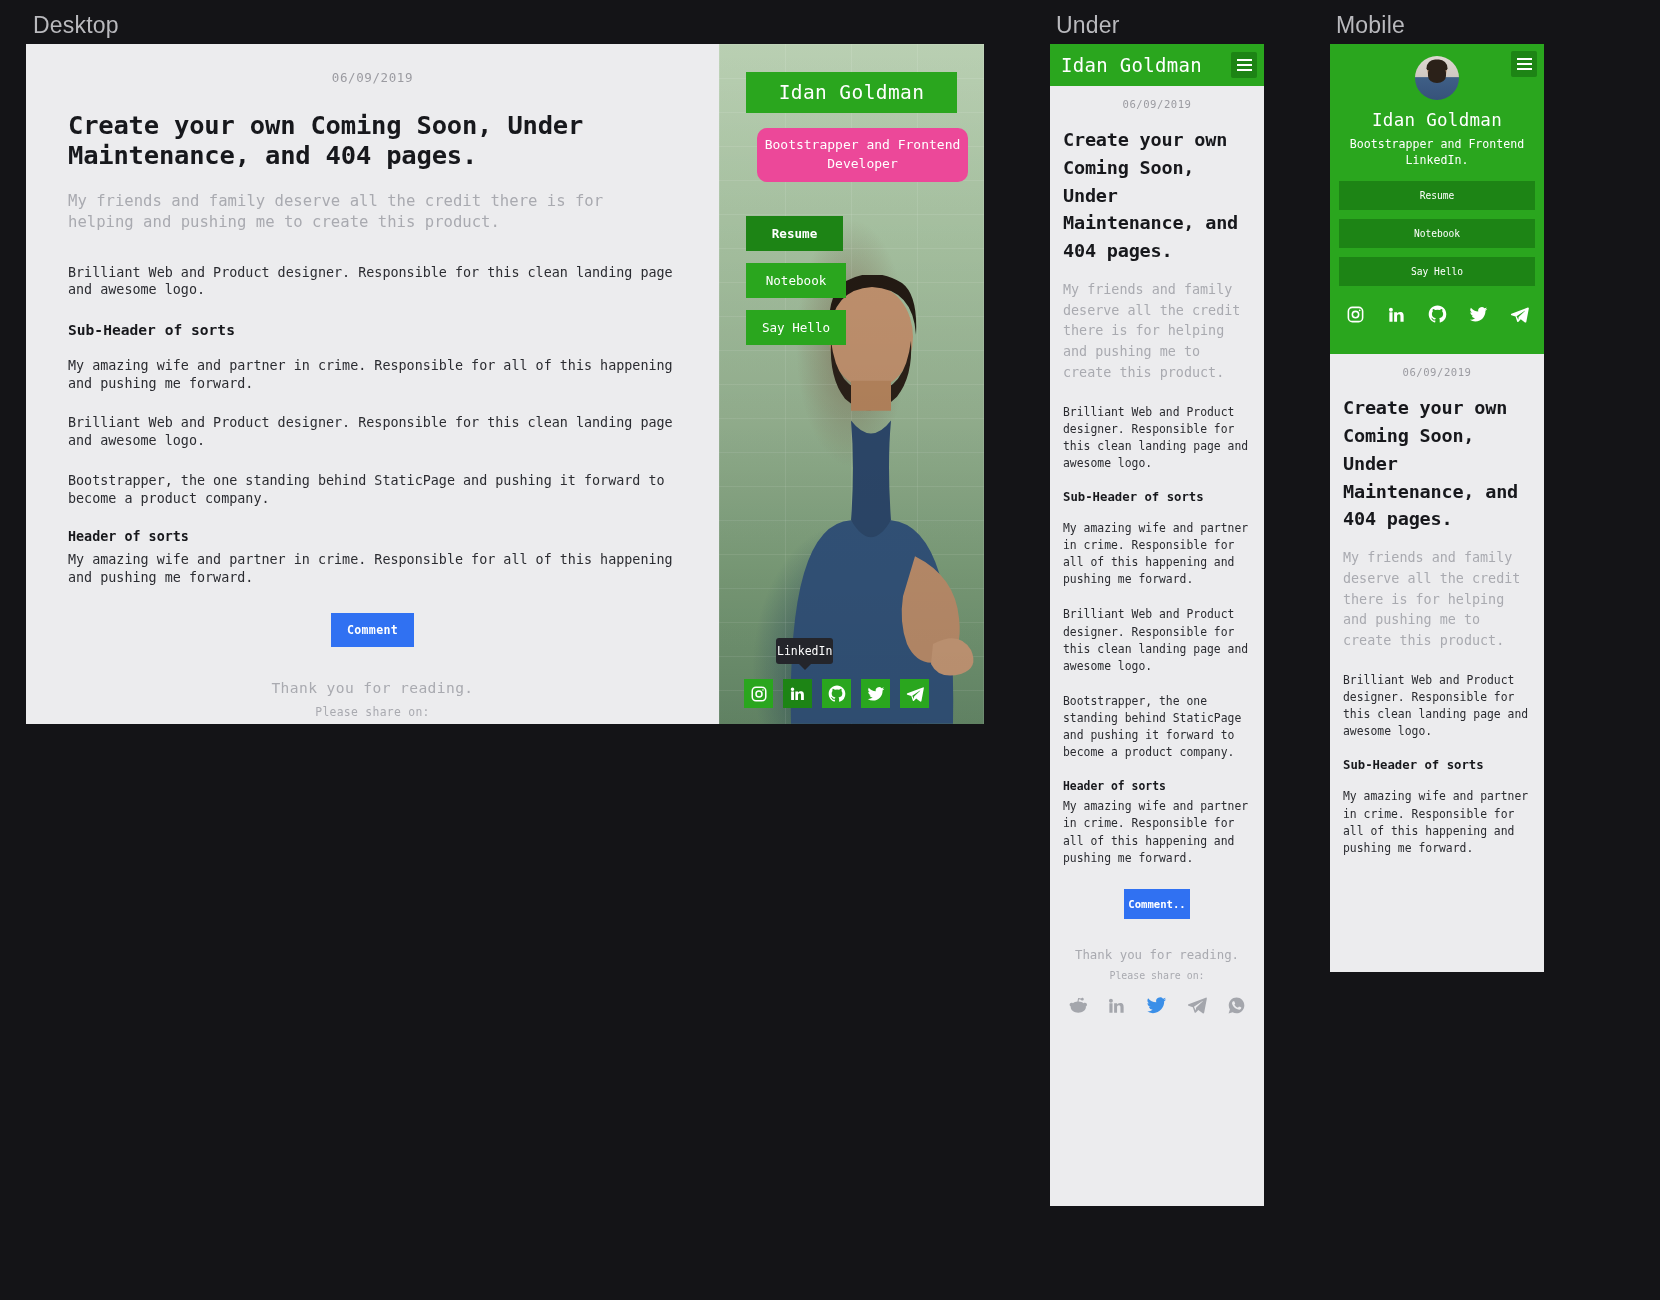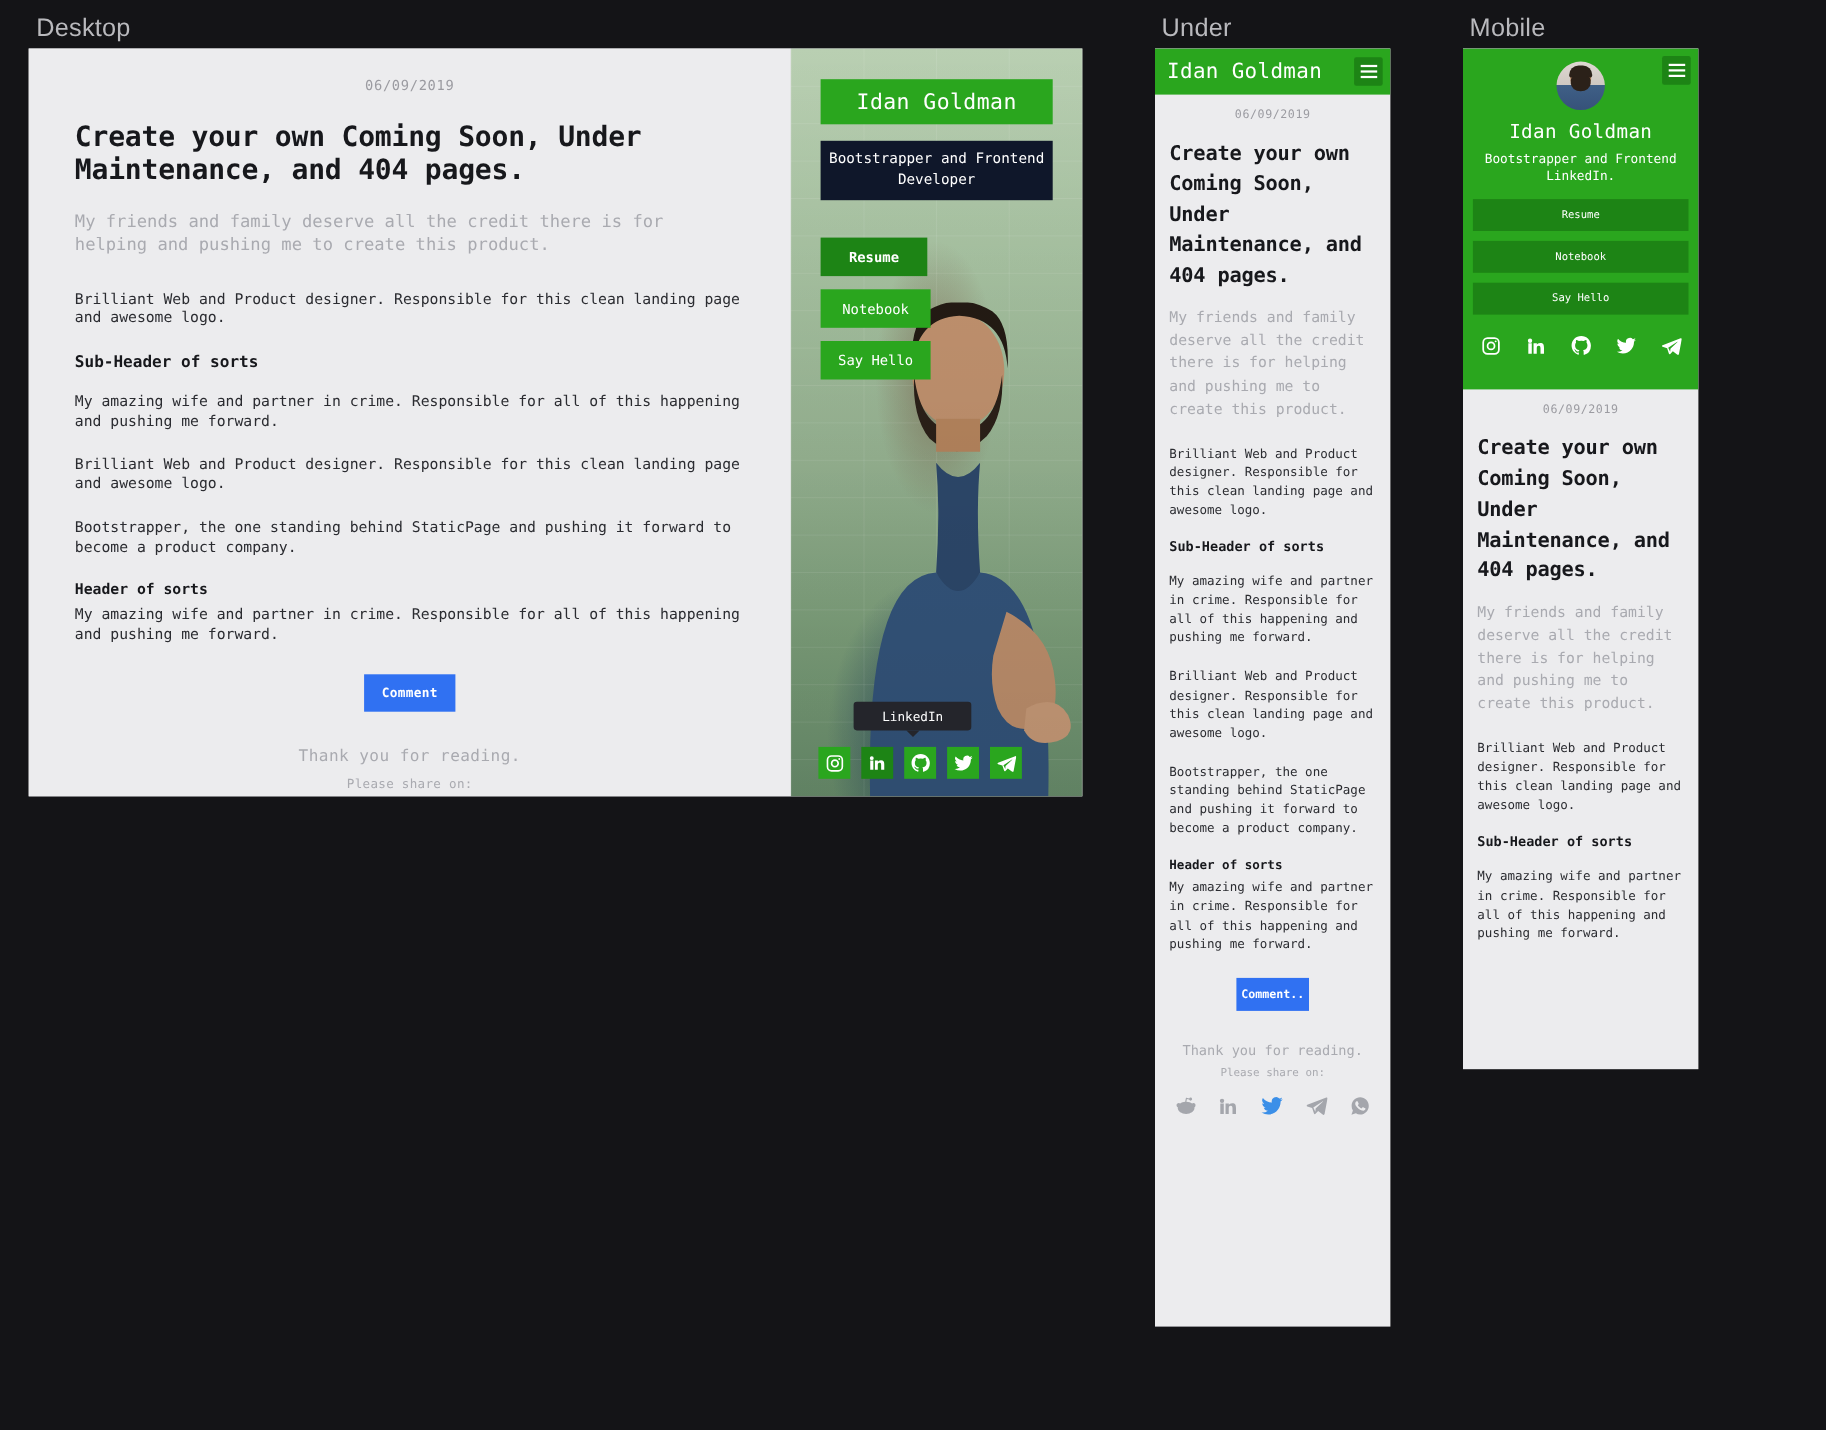--- a/index.html
+++ b/index.html
@@ -133,45 +133,46 @@
   }
   .name-box {
     position: absolute; left: 27px; top: 28px; width: 211px;
     background: #2aa61e; color: #fff;
     text-align: center;
     font-size: 19.5px;
     padding: 9px 0;
     letter-spacing: .4px;
   }
   .role-box {
-    position: absolute; left: 27px; top: 84px; width: 211px;
-    background: #0f172a; color: #fff;
+    position: absolute; left: 38px; top: 84px; width: 211px;
+    background: #ec4899; color: #fff;
     text-align: center;
     font-size: 13px; line-height: 1.45;
     padding: 8px 0;
+    border-radius: 10px;
   }
   .nav-btns { position: absolute; left: 27px; top: 172px; width: 200px; }
   .nav-btn {
     display: block; width: 97px;
     background: #2aa61e; color: #fff;
     border: none; font-family: inherit;
     font-size: 12.6px;
     padding: 10px 0;
     margin-bottom: 12px;
     cursor: pointer;
     text-align: center;
   }
   .nav-btn.wide { width: 100px; }
   .nav-btn.active { background: #1d8415; font-weight: bold; }
 
   .tooltip {
     position: absolute; left: 776px; top: 638px;
     background: #24252b; color: #fff;
     font-size: 11.5px;
-    padding: 6px 26px;
+    padding: 6px 1px;
     border-radius: 3px;
     white-space: nowrap;
     z-index: 6;
   }
   .tooltip:after {
     content:""; position:absolute; left: 50%; bottom: -6px;
     transform: translateX(-50%);
     border-left: 6px solid transparent;
     border-right: 6px solid transparent;
     border-top: 6px solid #24252b;

